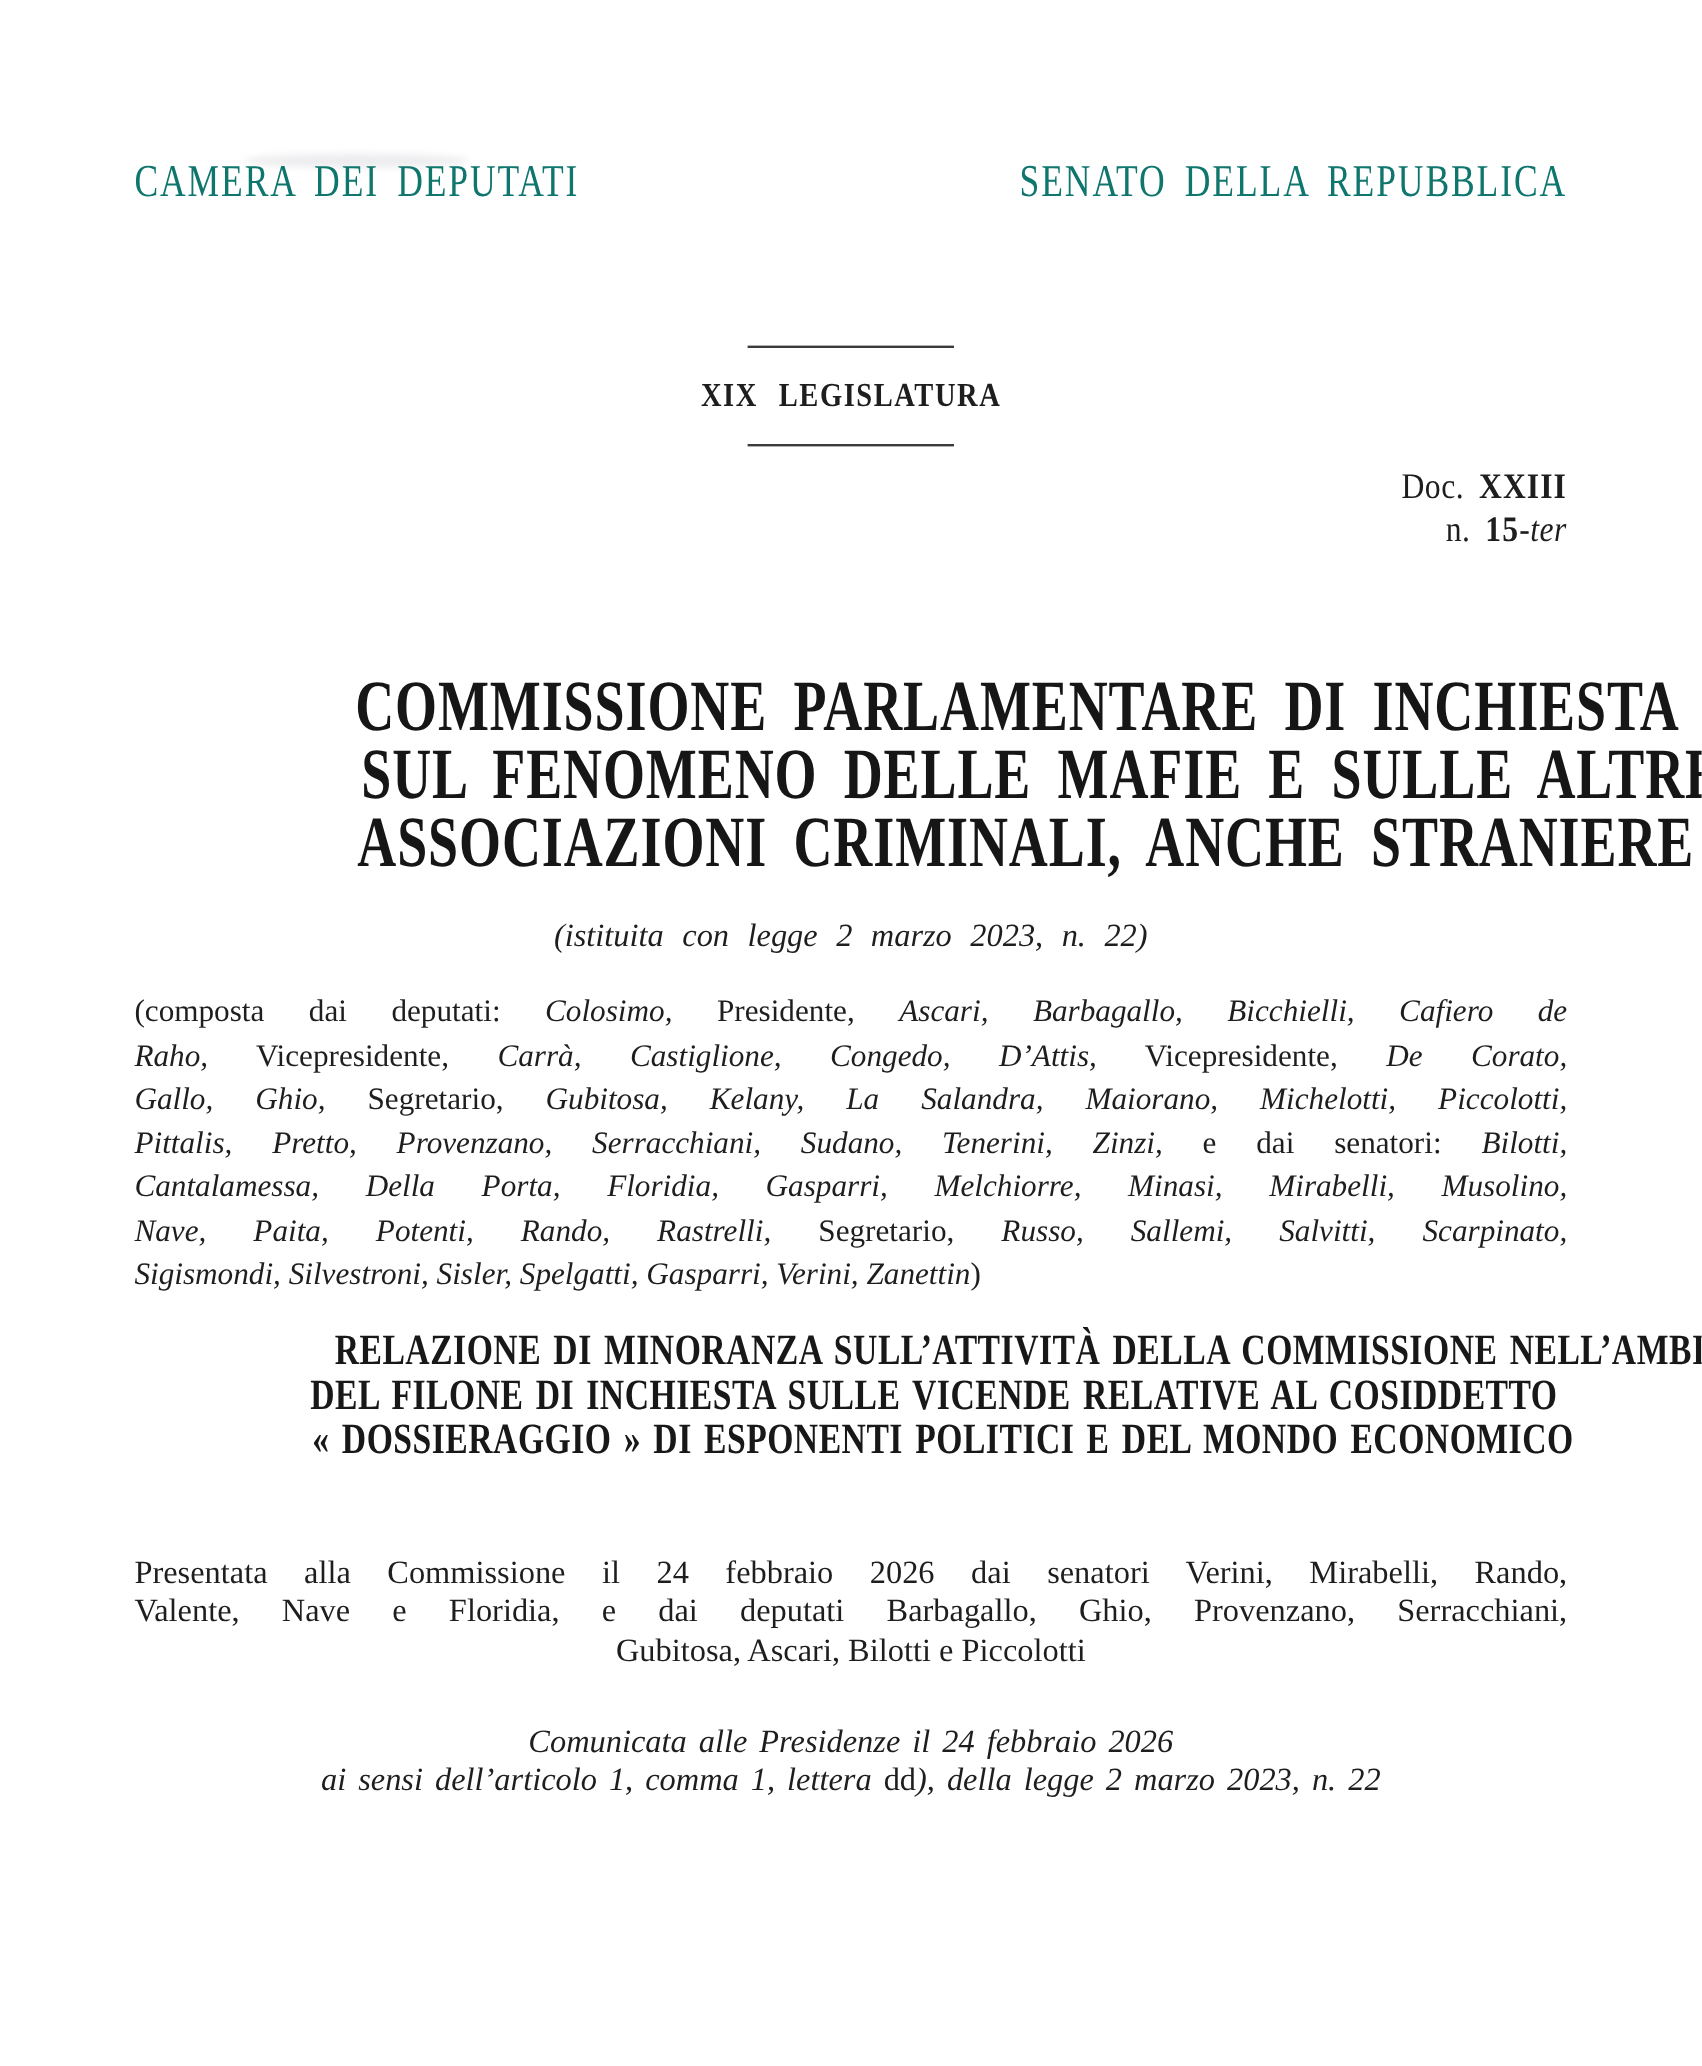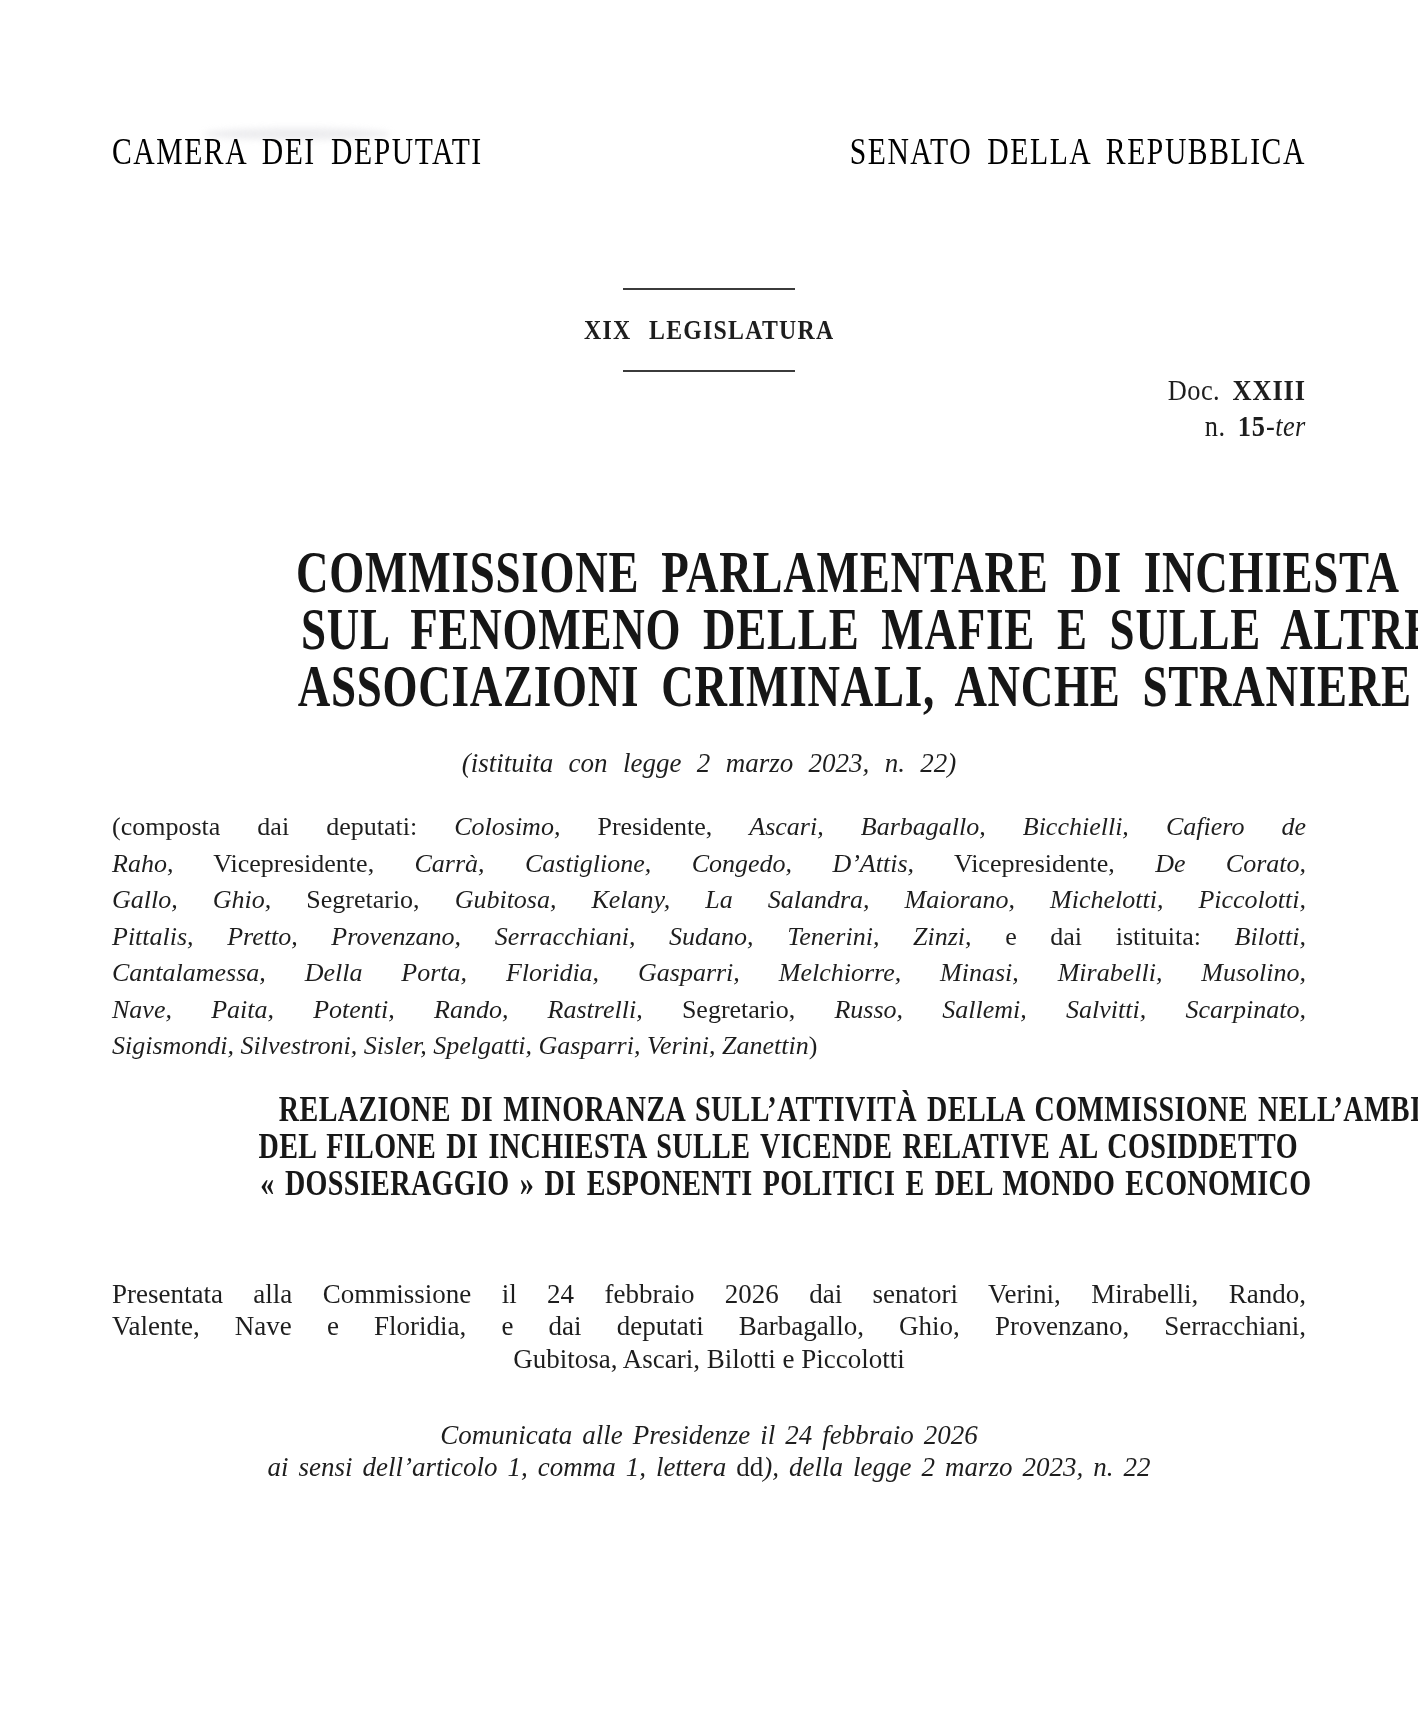--- a/index.html
+++ b/index.html
@@ -18,36 +18,36 @@
     background: #e7e7ea; border-radius: 50%; filter: blur(3px); opacity: .75;
   }
 
   .cond { display: inline-block; white-space: nowrap; transform-origin: center center; }
 
   
   .masthead {
     margin-top: 132px;
     display: flex; justify-content: space-between; align-items: baseline;
     font-size: 38px; line-height: 1; letter-spacing: 2px; word-spacing: 8px;
-    color: #000000;
+    color: #0f766e;
   }
   .mast-left  { transform: scaleX(0.78); transform-origin: left center; }
   .mast-right { transform: scaleX(0.78); transform-origin: right center; }
 
   
   .rule { width: 172px; height: 0; border-top: 2px solid #3b3b3b; margin: 0 auto; }
   .rule-1 { margin-top: 118px; }
   .rule-2 { margin-top: 26px; }
 
   
   .legislature-row { margin-top: 26px; text-align: center; font-size: 28px; line-height: 1; font-weight: bold; letter-spacing: 1.5px; word-spacing: 12px; }
   .legislature { transform: scaleX(0.85); }
 
   
-  .doc-ref { text-align: right; font-size: 30px; line-height: 36px; letter-spacing: 0.5px; word-spacing: 6px; }
+  .doc-ref { margin-top: 16px; text-align: right; font-size: 30px; line-height: 36px; letter-spacing: 0.5px; word-spacing: 6px; }
   .doc-line .s-b { letter-spacing: 1px; }
   .doc-line-inner { transform: scaleX(0.88); transform-origin: right center; }
 
   
   .main-title { margin-top: 100px; }
   .title-line-wrap { text-align: center; white-space: nowrap; line-height: 57px; height: 57px; }
   .title-line {
     font-size: 60px; font-weight: bold; letter-spacing: 1px; word-spacing: 0.22em;
     transform: scaleX(0.75); color: #161616;
   }
@@ -111,21 +111,21 @@
     <div class="title-line-wrap"><span class="cond title-line">SUL FENOMENO DELLE MAFIE E SULLE ALTRE</span></div>
     <div class="title-line-wrap"><span class="cond title-line">ASSOCIAZIONI CRIMINALI, ANCHE STRANIERE</span></div>
   </div>
 
   <div class="established">(istituita con legge 2 marzo 2023, n. 22)</div>
 
   <div class="composition">
     <div class="comp-line"><span class="s-r">(composta dai deputati: </span><span class="s-i">Colosimo,</span><span class="s-r"> Presidente, </span><span class="s-i">Ascari, Barbagallo, Bicchielli, Cafiero de</span></div>
     <div class="comp-line"><span class="s-i">Raho,</span><span class="s-r"> Vicepresidente, </span><span class="s-i">Carrà, Castiglione, Congedo, D’Attis,</span><span class="s-r"> Vicepresidente, </span><span class="s-i">De Corato,</span></div>
     <div class="comp-line"><span class="s-i">Gallo, Ghio,</span><span class="s-r"> Segretario, </span><span class="s-i">Gubitosa, Kelany, La Salandra, Maiorano, Michelotti, Piccolotti,</span></div>
-    <div class="comp-line"><span class="s-i">Pittalis, Pretto, Provenzano, Serracchiani, Sudano, Tenerini, Zinzi,</span><span class="s-r"> e dai istituita: </span><span class="s-i">Bilotti,</span></div>
+    <div class="comp-line"><span class="s-i">Pittalis, Pretto, Provenzano, Serracchiani, Sudano, Tenerini, Zinzi,</span><span class="s-r"> e dai senatori: </span><span class="s-i">Bilotti,</span></div>
     <div class="comp-line"><span class="s-i">Cantalamessa, Della Porta, Floridia, Gasparri, Melchiorre, Minasi, Mirabelli, Musolino,</span></div>
     <div class="comp-line"><span class="s-i">Nave, Paita, Potenti, Rando, Rastrelli,</span><span class="s-r"> Segretario, </span><span class="s-i">Russo, Sallemi, Salvitti, Scarpinato,</span></div>
     <div class="comp-line comp-line-last"><span class="s-i">Sigismondi, Silvestroni, Sisler, Spelgatti, Gasparri, Verini, Zanettin</span><span class="s-r">)</span></div>
   </div>
 
   <div class="report-heading">
     <div class="heading-line-wrap"><span class="cond heading-line">RELAZIONE DI MINORANZA SULL’ATTIVITÀ DELLA COMMISSIONE NELL’AMBITO</span></div>
     <div class="heading-line-wrap"><span class="cond heading-line">DEL FILONE DI INCHIESTA SULLE VICENDE RELATIVE AL COSIDDETTO</span></div>
     <div class="heading-line-wrap"><span class="cond heading-line">« DOSSIERAGGIO » DI ESPONENTI POLITICI E DEL MONDO ECONOMICO</span></div>
   </div>

